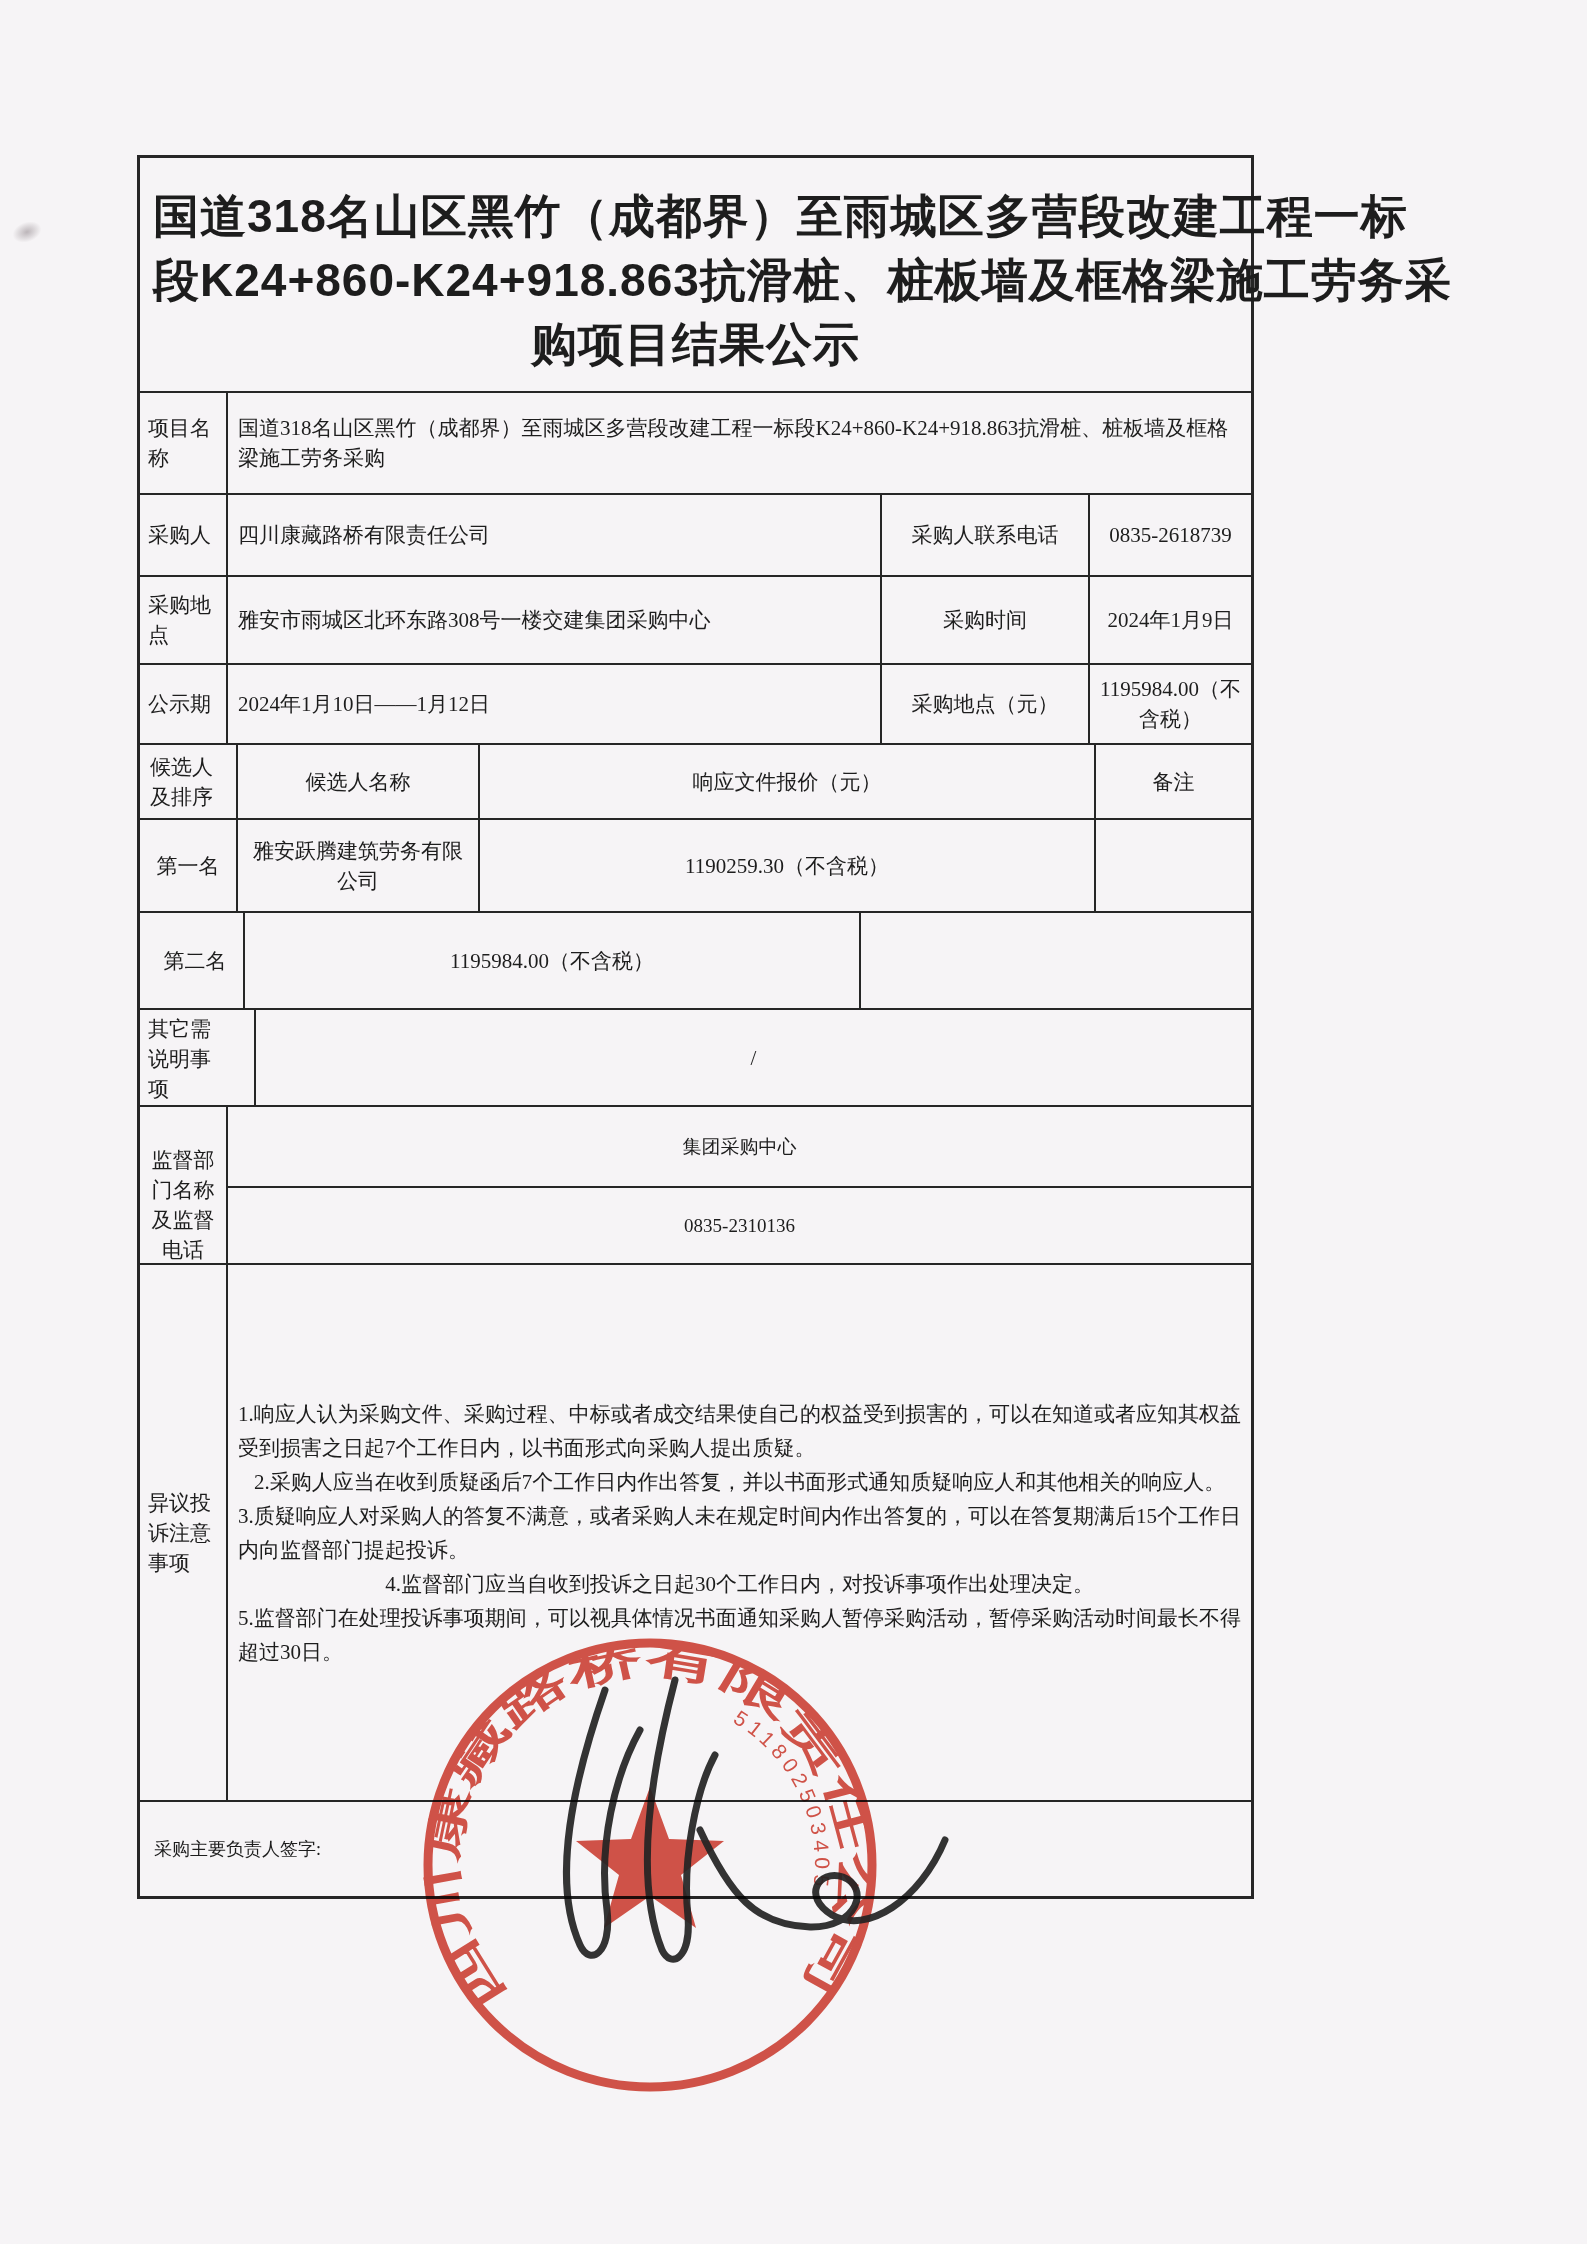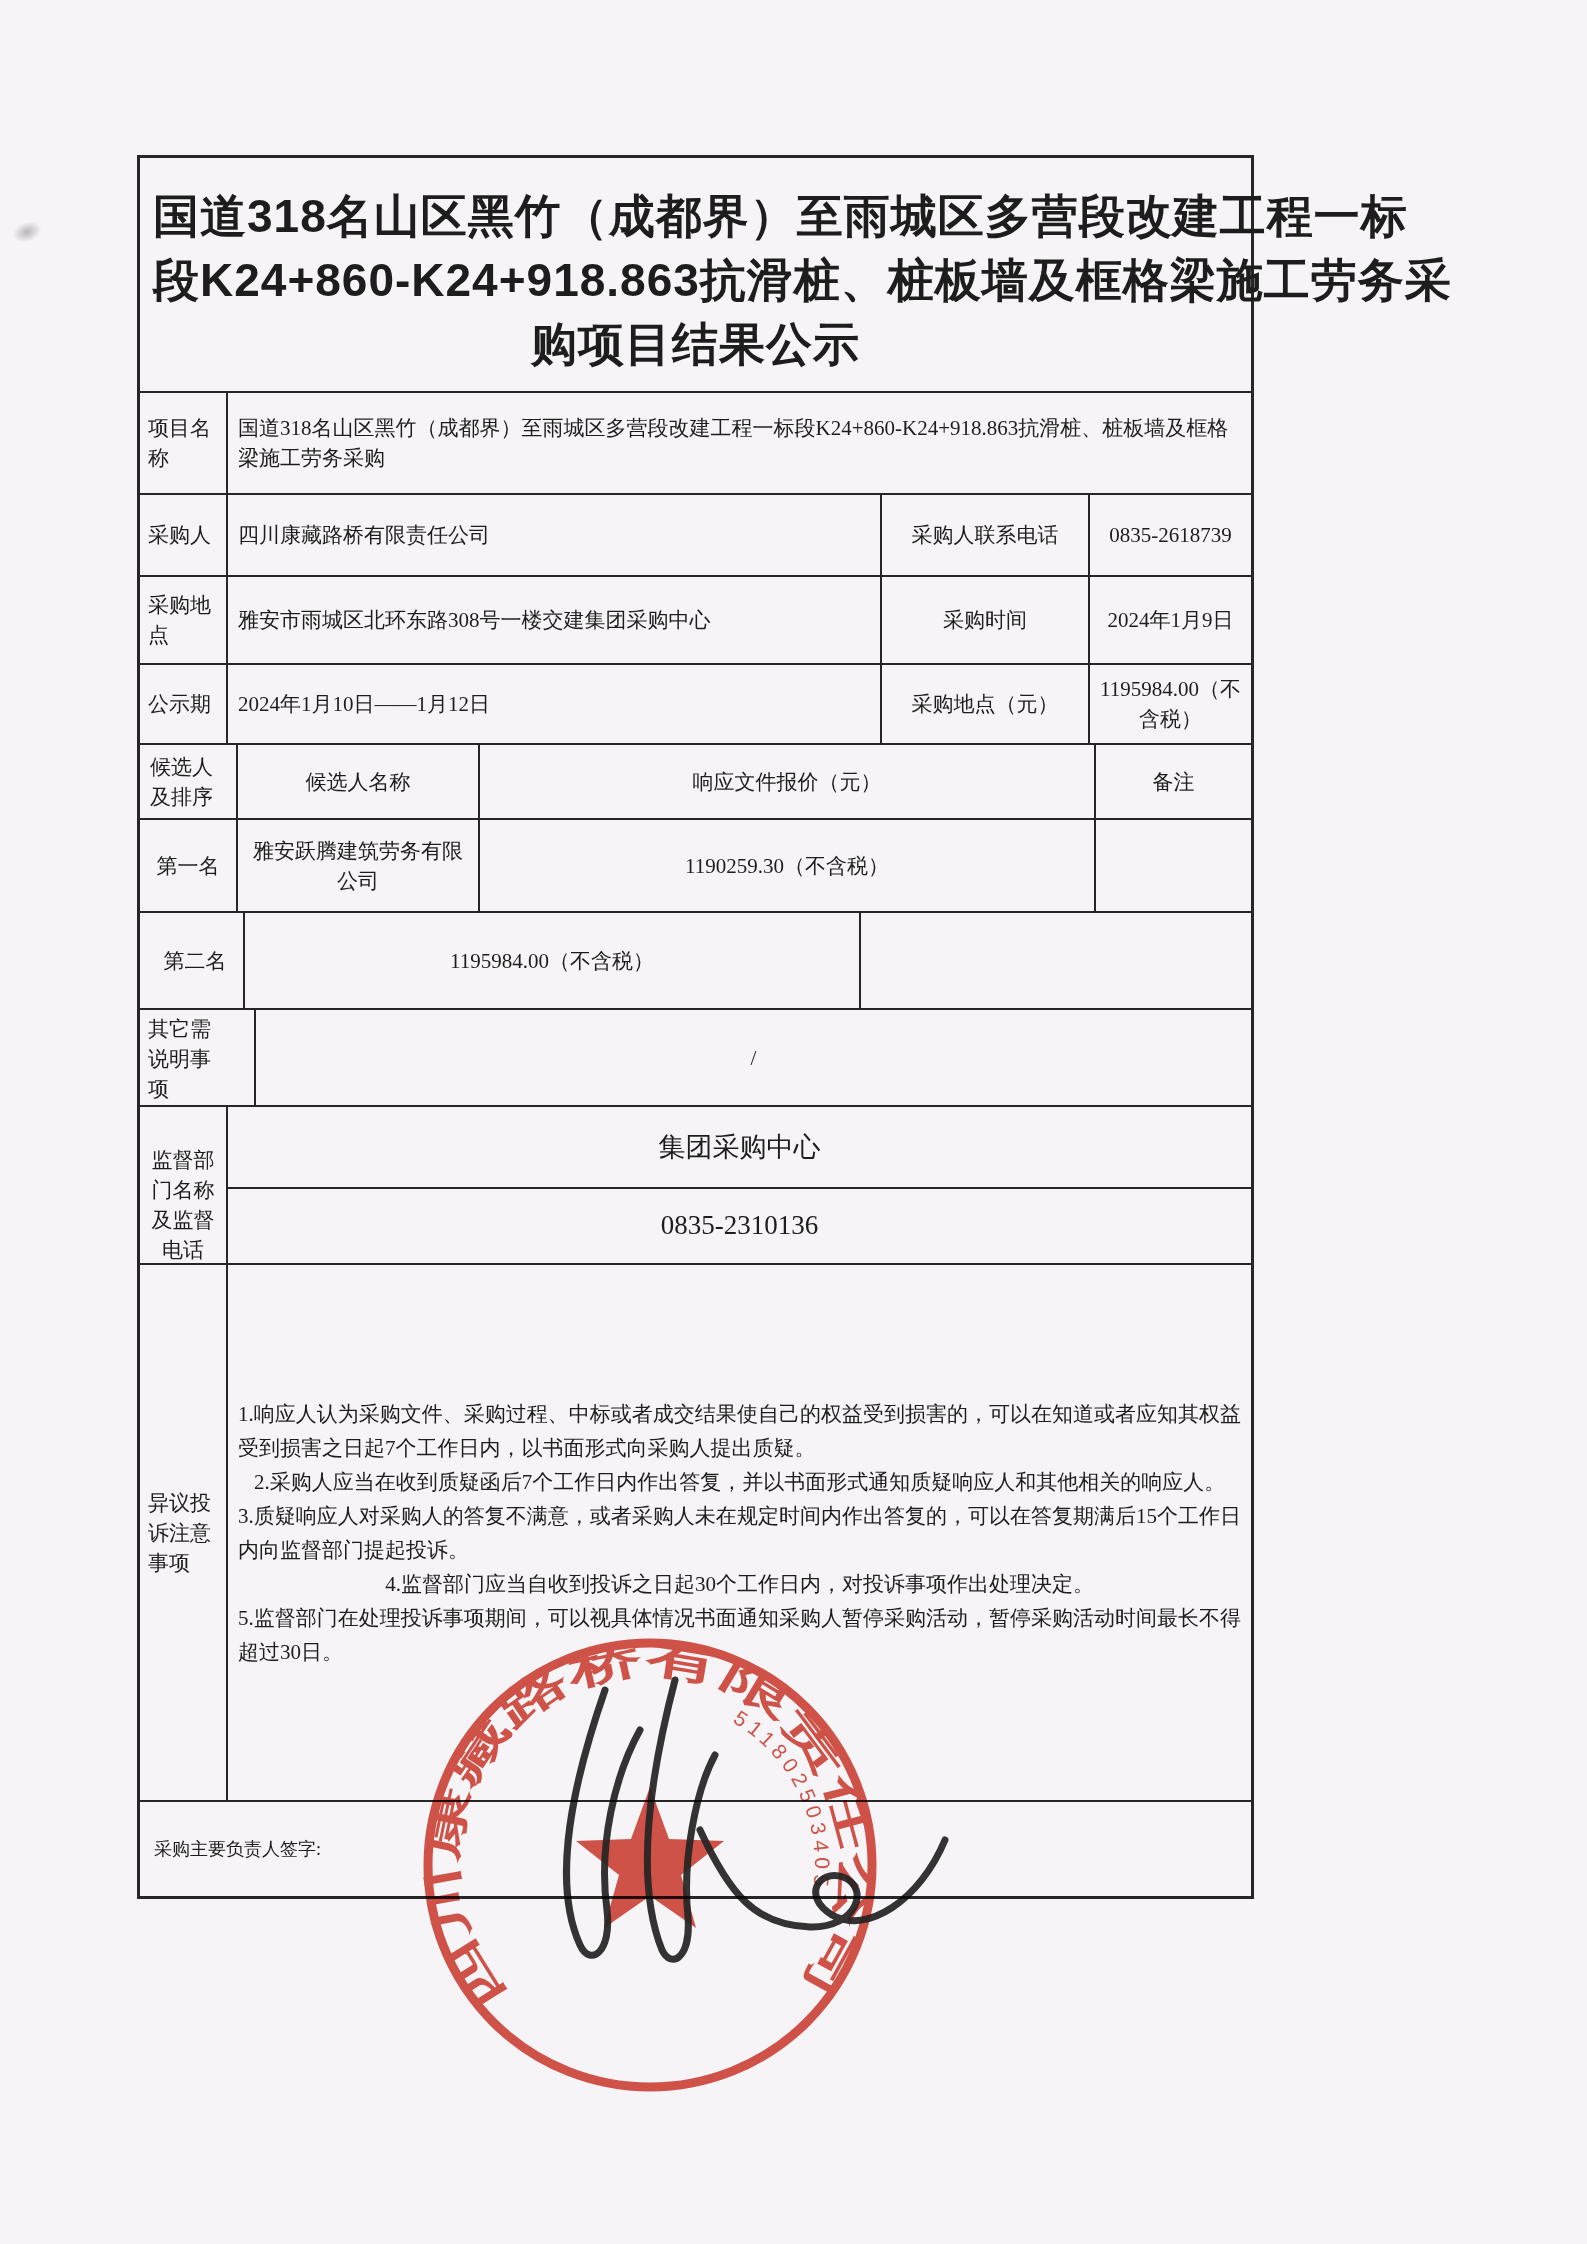--- a/index.html
+++ b/index.html
@@ -68,21 +68,21 @@
 
   
   .col-rank { width: 96px; flex: 0 0 auto; }
   .col-name { width: 242px; flex: 0 0 auto; }
   .col-quote { width: 616px; flex: 0 0 auto; }
   .col-remark { flex: 1 1 auto; }
 
   .wide-content { flex: 1 1 auto; }
 
   .superv-right { flex: 1 1 auto; display: flex; flex-direction: column; }
-  .superv-sub { flex: 1 1 auto; display:flex; align-items:center; justify-content:center; border-left:2px solid #262626; font-size:27px; }
+  .superv-sub { flex: 1 1 auto; display:flex; align-items:center; justify-content:center; border-left:2px solid #262626; font-size:19px; }
   .superv-sub + .superv-sub { border-top: 2px solid #262626; }
 
   .objection-text { display:flex; flex-direction: column; justify-content: center; }
   .objection-text p { font-size: 21px; line-height: 34px; text-align: justify; }
 
   .sign-cell { padding-left: 14px; font-size: 18px; }
 
   
   .stamp-wrap {
     position: absolute; left: 400px; top: 1615px; width: 560px; height: 500px;

